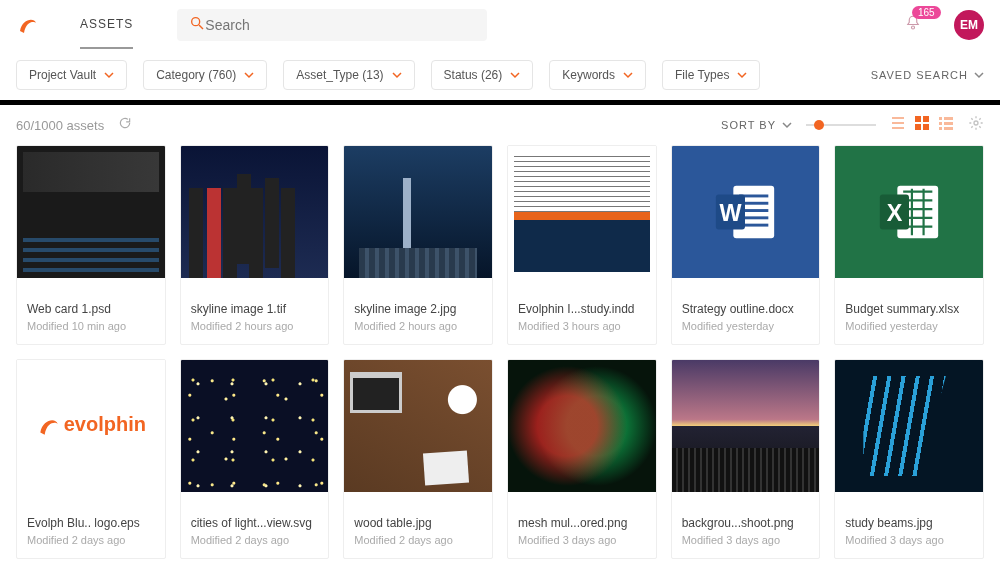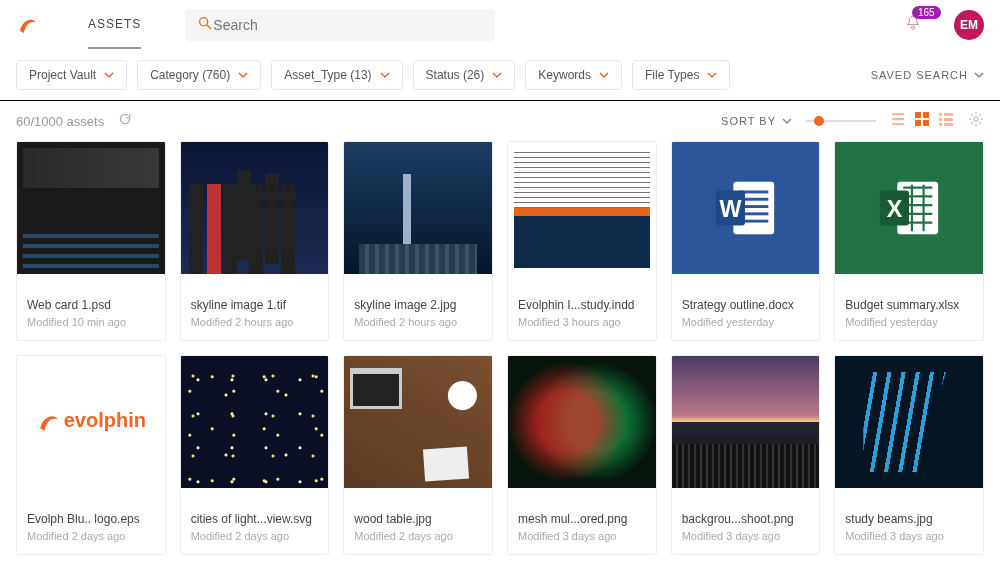--- a/index.html
+++ b/index.html
@@ -1,29 +1,29 @@
 <!DOCTYPE html>
 <html><head>
 <meta charset="utf-8">
 <style>
   * { box-sizing: border-box; margin: 0; padding: 0; }
   body { font-family: -apple-system, BlinkMacSystemFont, "Segoe UI", Arial, sans-serif; background: #fff; color: #333; width: 1000px; height: 578px; overflow: hidden; }
   .topbar { display: flex; align-items: center; height: 50px; padding: 0 16px; gap: 20px; }
   .logo { width: 24px; height: 24px; }
-  .navtabs { display: flex; gap: 28px; margin-left: 28px; }
+  .navtabs { display: flex; gap: 28px; margin-left: 20px; }
   .navtab { font-size: 12px; letter-spacing: 1px; color: #888; padding: 16px 0; cursor: pointer; }
   .navtab.active { color: #444; border-bottom: 2px solid #999; }
   .searchwrap { display: flex; align-items: center; background: #f5f5f5; border-radius: 4px; padding: 6px 12px; margin-left: 24px; width: 310px; }
   .searchwrap svg { width: 16px; height: 16px; }
   .searchwrap input { border: none; background: transparent; outline: none; font-size: 14px; color: #888; width: 100%; }
   .spacer { flex: 1; }
   .bell { position: relative; cursor: pointer; }
-  .bell .badge { position: absolute; top: -8px; left: 8px; background: #a21caf; color: #fff; font-size: 10px; border-radius: 8px; padding: 1px 6px; }
+  .bell .badge { position: absolute; top: -8px; left: 8px; background: #ec4899; color: #fff; font-size: 10px; border-radius: 8px; padding: 1px 6px; }
   .avatar { width: 30px; height: 30px; border-radius: 50%; background: #c2185b; color: #fff; font-size: 12px; font-weight: 600; display: flex; align-items: center; justify-content: center; margin-left: 12px; cursor: pointer; }
-  .filterbar { display: flex; align-items: center; padding: 10px 16px; gap: 10px; border-bottom: 1px solid #000000; }
+  .filterbar { display: flex; align-items: center; padding: 10px 16px; gap: 16px; border-bottom: 5px solid #000000; }
   .filter-chip { display: flex; align-items: center; gap: 8px; border: 1px solid #e5e5e5; border-radius: 4px; padding: 7px 12px; font-size: 12px; color: #555; cursor: pointer; }
   .chev { width: 10px; height: 10px; }
   .filterbar .spacer { flex: 1; }
   .saved { font-size: 11px; letter-spacing: 1px; color: #666; display: flex; align-items: center; gap: 6px; cursor: pointer; }
   .toolbar { display: flex; align-items: center; padding: 10px 16px; gap: 14px; }
   .count { font-size: 13px; color: #999; }
   .refresh { cursor: pointer; }
   .toolbar .spacer { flex: 1; }
   .sortby { font-size: 11px; letter-spacing: 1px; color: #666; display: flex; align-items: center; gap: 6px; cursor: pointer; justify-content: space-between; }
   .slider { width: 70px; display: flex; align-items: center; }

